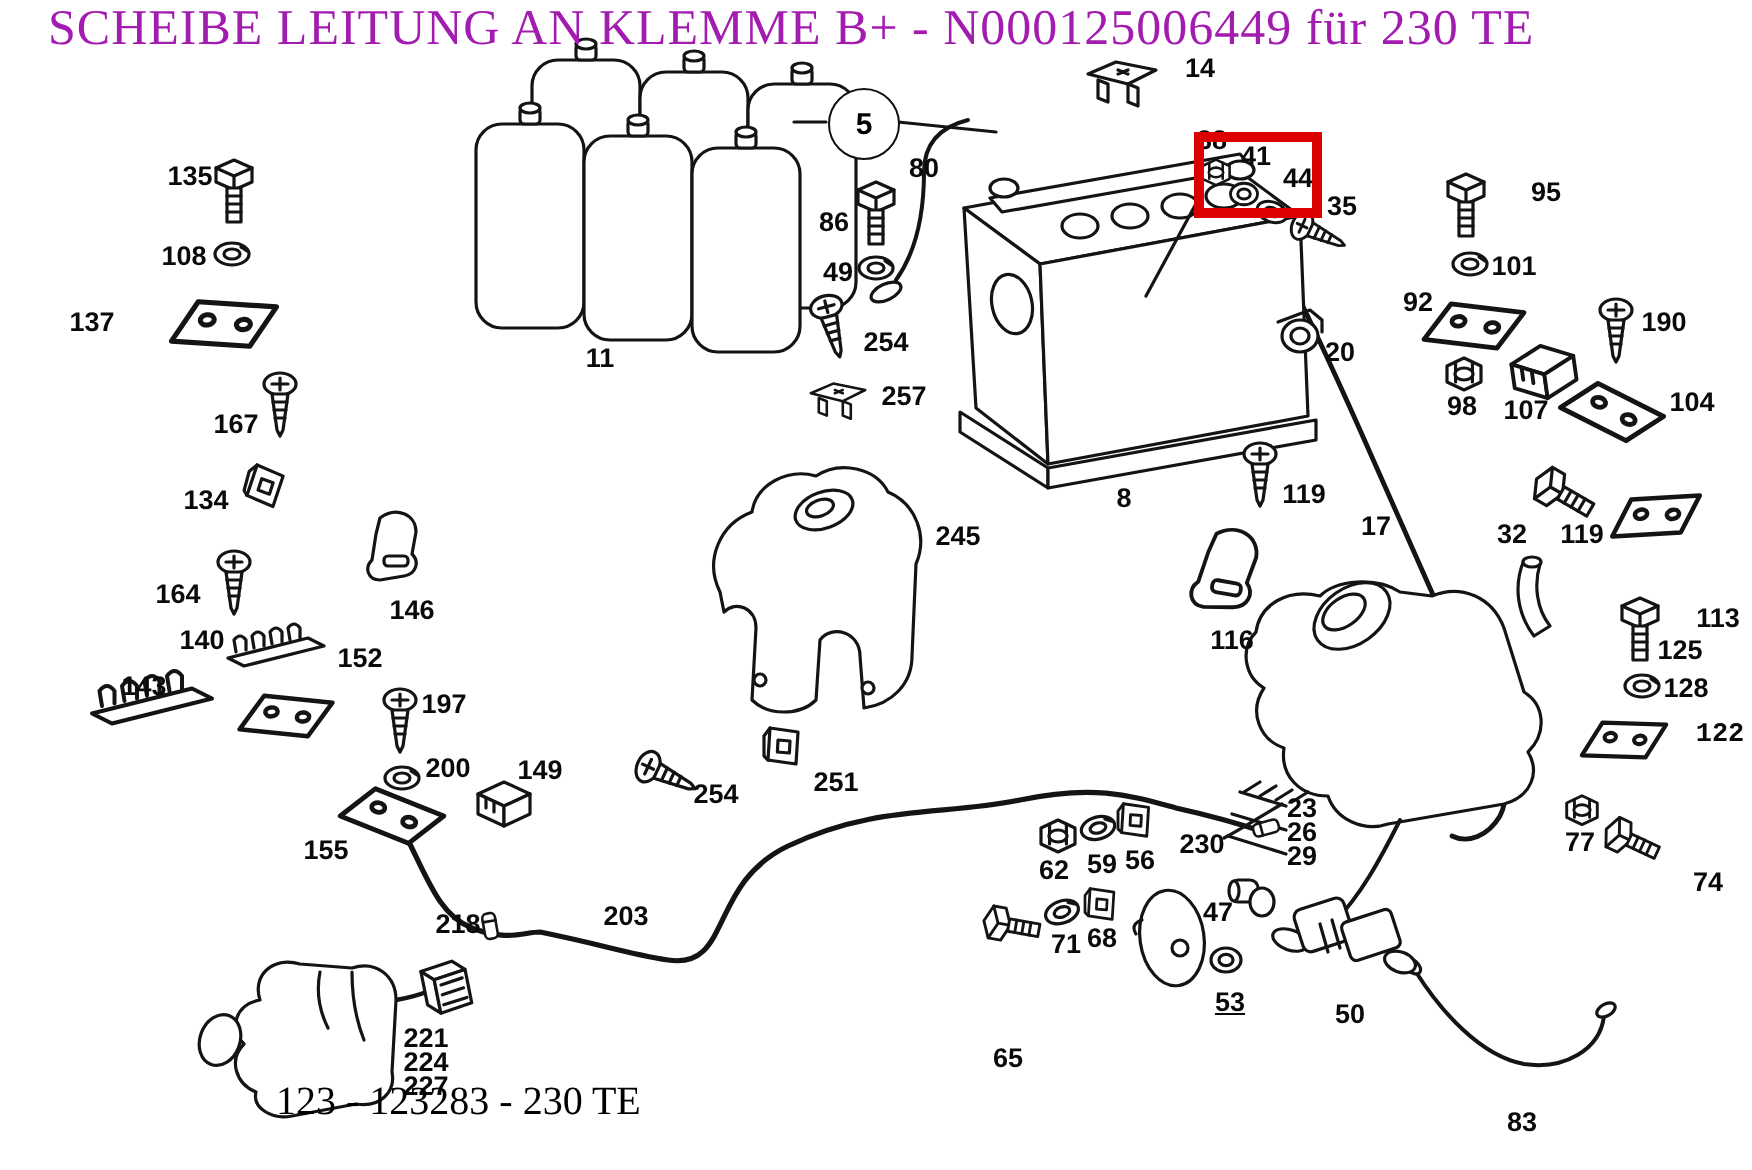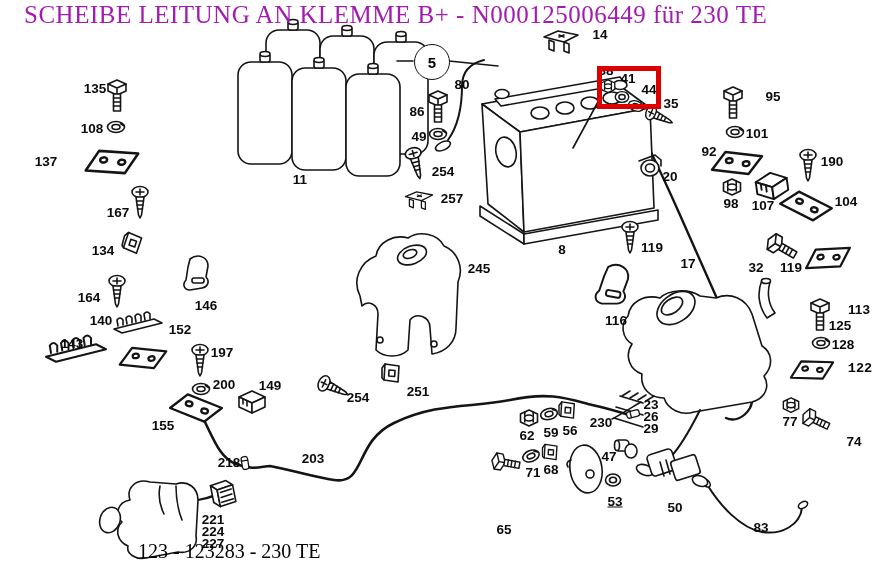--- a/index.html
+++ b/index.html
@@ -335,14 +335,14 @@
     <div class="part-label" style="left: 601px; top: 422px;">230</div>
     <div class="part-label" style="left: 527px; top: 435px;">62</div>
     <div class="part-label" style="left: 551px; top: 432px;">59</div>
     <div class="part-label" style="left: 570px; top: 430px;">56</div>
     <div class="part-label" style="left: 609px; top: 456px;">47</div>
     <div class="part-label" style="left: 504px; top: 481px; margin-top: 48px;">65</div>
     <div class="part-label" style="left: 533px; top: 472px;">71</div>
     <div class="part-label" style="left: 551px; top: 469px;">68</div>
     <div class="part-label" style="left: 615px; top: 501px; text-decoration: underline;">53</div>
     <div class="part-label" style="left: 675px; top: 507px;">50</div>
-    <div class="part-label" style="left: 761px; top: 527px;">83</div>
+    <div class="part-label" style="left: 761px; top: 561px;">83</div>
   </div>
 
 </body></html>

